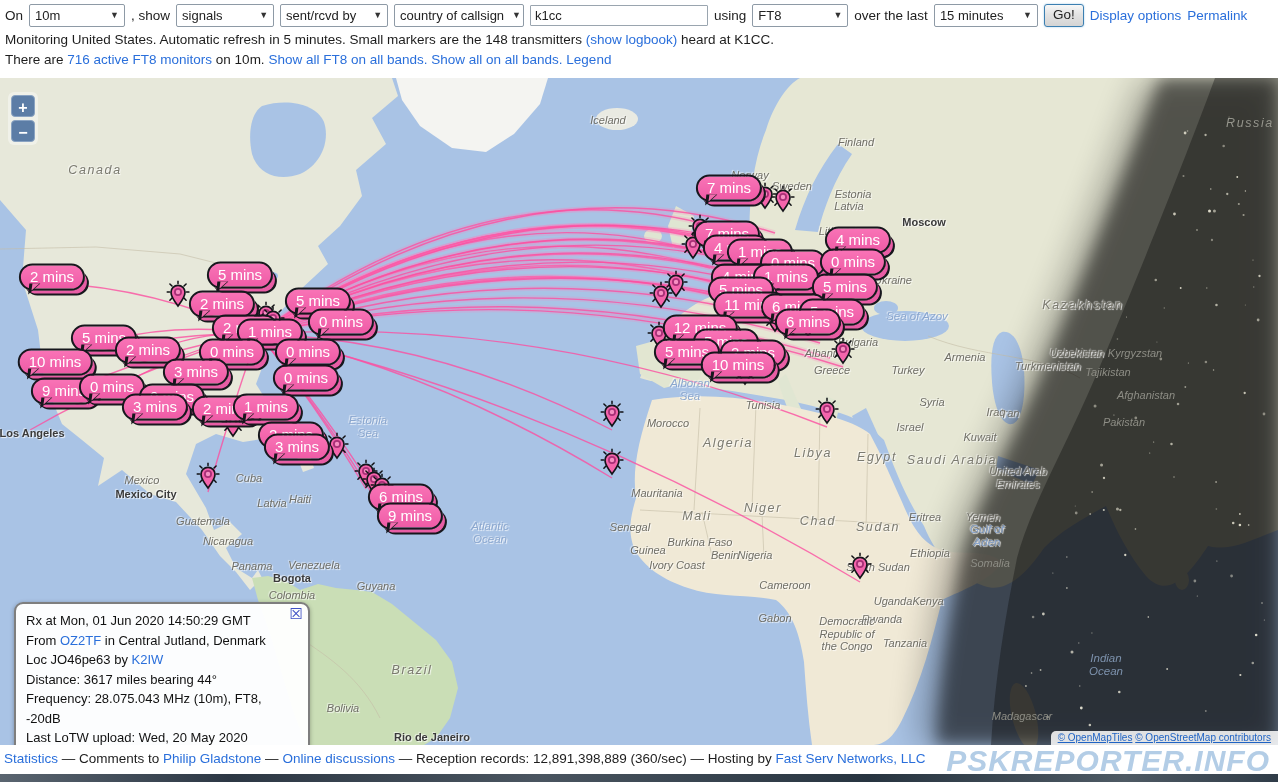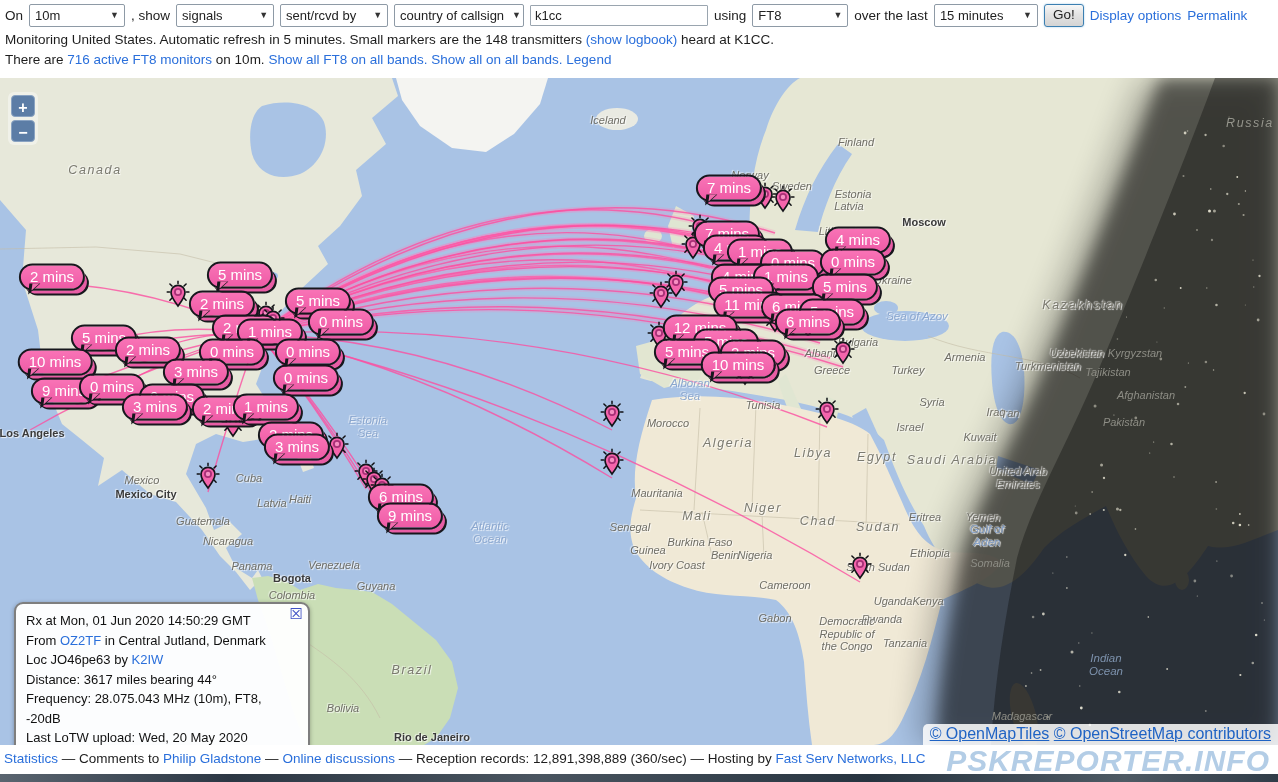--- a/index.html
+++ b/index.html
@@ -38,21 +38,21 @@
     border-top:7px solid #f26cae;border-left-width:1px;border-right-width:6px;transform:skewX(-16deg);}
   .zoomctrl{position:absolute;left:8px;top:14px;background:rgba(255,255,255,.4);border-radius:6px;padding:3px;z-index:40;}
   .zoombtn{width:24px;height:22px;background:#5c7da6;border:1px solid #8aa3c2;color:#fff;font-size:16px;font-weight:bold;
     text-align:center;line-height:21px;border-radius:4px;cursor:pointer;font-family:inherit;display:block;}
   .zoombtn+.zoombtn{margin-top:3px;}
   .popup{position:absolute;left:14px;top:524px;width:272px;background:rgba(255,255,255,.96);
     border:2px solid #7e7e7e;border-radius:9px;padding:7px 10px 9px;font-size:13px;line-height:19.5px;color:#111;
     z-index:60;box-shadow:0 1px 4px rgba(0,0,0,.3);}
   .popup .close{position:absolute;right:5px;top:3px;color:#3f51c5;font-size:15px;line-height:14px;cursor:pointer;}
   .attribution{position:absolute;right:0;bottom:0;background:rgba(255,255,255,.85);padding:1px 7px 2px;
-    font-size:16px;border-radius:5px 0 0 0;z-index:45;white-space:nowrap;}
+    font-size:10px;border-radius:5px 0 0 0;z-index:45;white-space:nowrap;}
   .attribution a{text-decoration:underline;color:#1f63c4;}
   
   .footer{position:absolute;left:0;top:745px;width:1278px;height:23px;background:#fff;font-size:13.5px;color:#1d1d1d;}
   .footer .ftext{position:absolute;left:4px;top:6px;white-space:nowrap;}
   .watermark{position:absolute;right:8px;top:-1px;font-size:30px;font-weight:bold;font-style:italic;
     color:#b3cde6;letter-spacing:1px;z-index:5;}
   .bottomstrip{position:absolute;left:0;top:774px;width:1278px;height:8px;
     background:linear-gradient(90deg,#5a6570,#2c3744 18%,#4a5560 42%,#273440 68%,#4e5a64 88%,#303c48);}
 </style>
 </head>
@@ -404,21 +404,21 @@
 Ocean</div>
       <div class="maplabel lab-t" style="left: 32px; top: 355px;">Los Angeles</div>
       <div class="maplabel lab-c" style="left: 142px; top: 402px;">Mexico</div>
       <div class="maplabel lab-t" style="left: 146px; top: 416px;">Mexico City</div>
       <div class="maplabel lab-c" style="left: 249px; top: 400px;">Cuba</div>
       <div class="maplabel lab-c" style="left: 272px; top: 425px;">Latvia</div>
       <div class="maplabel lab-c" style="left: 300px; top: 421px;">Haiti</div>
       <div class="maplabel lab-c" style="left: 203px; top: 443px;">Guatemala</div>
       <div class="maplabel lab-c" style="left: 228px; top: 463px;">Nicaragua</div>
       <div class="maplabel lab-c" style="left: 252px; top: 488px;">Panama</div>
-      <div class="maplabel lab-c" style="left: 334px; top: 487px;">Venezuela</div>
+      <div class="maplabel lab-c" style="left: 314px; top: 487px;">Venezuela</div>
       <div class="maplabel lab-t" style="left: 292px; top: 500px;">Bogota</div>
       <div class="maplabel lab-c" style="left: 292px; top: 517px;">Colombia</div>
       <div class="maplabel lab-c" style="left: 376px; top: 508px;">Guyana</div>
       <div class="maplabel lab-C" style="left: 412px; top: 592px;">Brazil</div>
       <div class="maplabel lab-c" style="left: 343px; top: 630px;">Bolivia</div>
       <div class="maplabel lab-t" style="left: 432px; top: 659px;">Rio de Janeiro</div>
     </div>
   <div id="pins">
       <div class="pin" style="left: 765px; top: 134px;"><svg width="23" height="28" viewBox="-4 -4 23 28">
 <g stroke="#101014" stroke-width="1.5" stroke-linecap="round">

